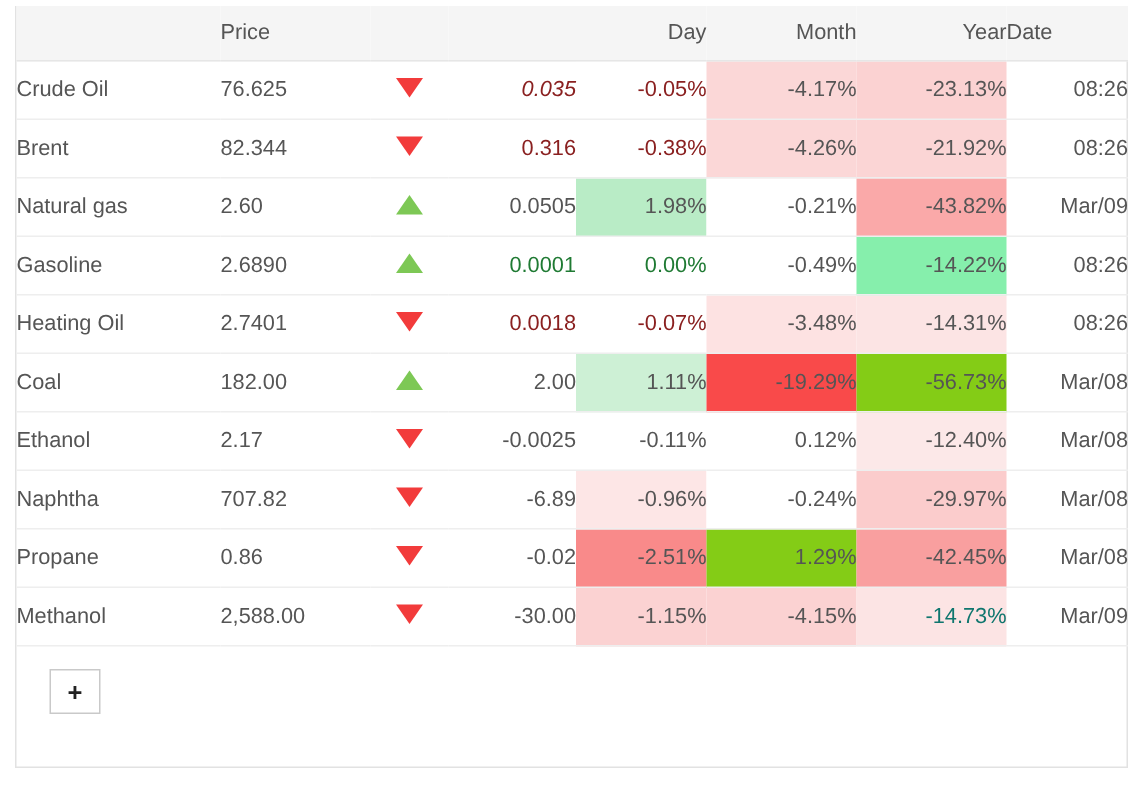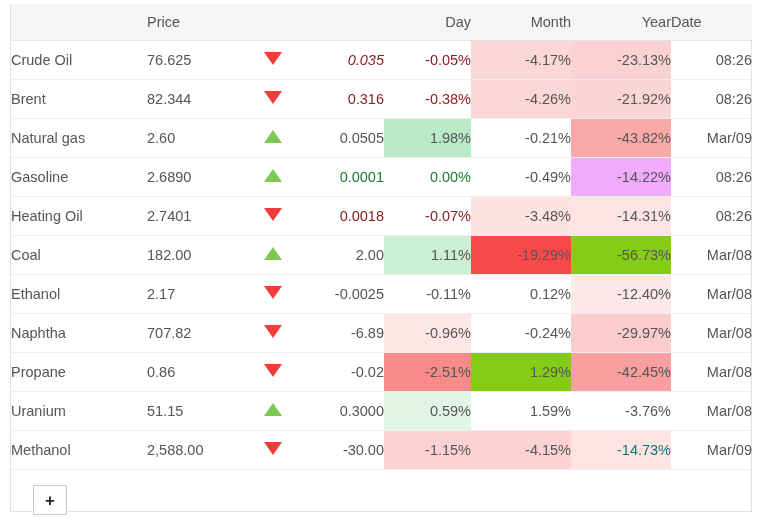--- a/index.html
+++ b/index.html
@@ -179,21 +179,21 @@
           <td class="pct" style="background: rgb(250, 169, 169); color: rgb(85, 85, 85);">-43.82%</td>
           <td class="date">Mar/09</td>
         </tr>
         <tr>
           <td class="name">Gasoline</td>
           <td class="price">2.6890</td>
           <td class="arrow"><span class="tri up-tri"></span></td>
           <td class="change" style="color: rgb(31, 122, 51);">0.0001</td>
           <td class="pct" style="background: rgb(255, 255, 255); color: rgb(31, 122, 51);">0.00%</td>
           <td class="pct" style="background: rgb(255, 255, 255); color: rgb(85, 85, 85);">-0.49%</td>
-          <td class="pct" style="background: #f0abfc; color: rgb(85, 85, 85); padding-left: 23px;">-14.22%</td>
+          <td class="pct" style="background: #86efac; color: rgb(85, 85, 85); padding-left: 23px;">-14.22%</td>
           <td class="date">08:26</td>
         </tr>
         <tr>
           <td class="name">Heating Oil</td>
           <td class="price">2.7401</td>
           <td class="arrow"><span class="tri down-tri"></span></td>
           <td class="change" style="color: rgb(138, 32, 32);">0.0018</td>
           <td class="pct" style="background: rgb(255, 255, 255); color: rgb(138, 32, 32);">-0.07%</td>
           <td class="pct" style="background: rgb(253, 226, 226); color: rgb(85, 85, 85); padding-left: 44px;">-3.48%</td>
           <td class="pct" style="background: rgb(252, 228, 228); color: rgb(85, 85, 85);">-14.31%</td>
@@ -233,30 +233,20 @@
           <td class="name">Propane</td>
           <td class="price">0.86</td>
           <td class="arrow"><span class="tri down-tri"></span></td>
           <td class="change" style="color: rgb(85, 85, 85);">-0.02</td>
           <td class="pct" style="background: rgb(249, 138, 138); color: rgb(85, 85, 85);">-2.51%</td>
           <td class="pct" style="background: #84cc16; color: rgb(85, 85, 85);">1.29%</td>
           <td class="pct" style="background: rgb(249, 159, 159); color: rgb(85, 85, 85);">-42.45%</td>
           <td class="date">Mar/08</td>
         </tr>
         <tr>
-          <td class="name">Uranium</td>
-          <td class="price">51.15</td>
-          <td class="arrow"><span class="tri up-tri"></span></td>
-          <td class="change" style="color: rgb(85, 85, 85);">0.3000</td>
-          <td class="pct" style="background: rgb(226, 246, 231); color: rgb(85, 85, 85);">0.59%</td>
-          <td class="pct" style="background: rgb(255, 255, 255); color: rgb(85, 85, 85);">1.59%</td>
-          <td class="pct" style="background: rgb(255, 255, 255); color: rgb(85, 85, 85);">-3.76%</td>
-          <td class="date">Mar/08</td>
-        </tr>
-        <tr>
           <td class="name">Methanol</td>
           <td class="price">2,588.00</td>
           <td class="arrow"><span class="tri down-tri"></span></td>
           <td class="change" style="color: rgb(85, 85, 85);">-30.00</td>
           <td class="pct" style="background: rgb(251, 210, 210); color: rgb(85, 85, 85);">-1.15%</td>
           <td class="pct" style="background: rgb(251, 210, 210); color: rgb(85, 85, 85);">-4.15%</td>
           <td class="pct" style="background: rgb(252, 228, 228); color: #0f766e;">-14.73%</td>
           <td class="date">Mar/09</td>
         </tr>
       </tbody>

